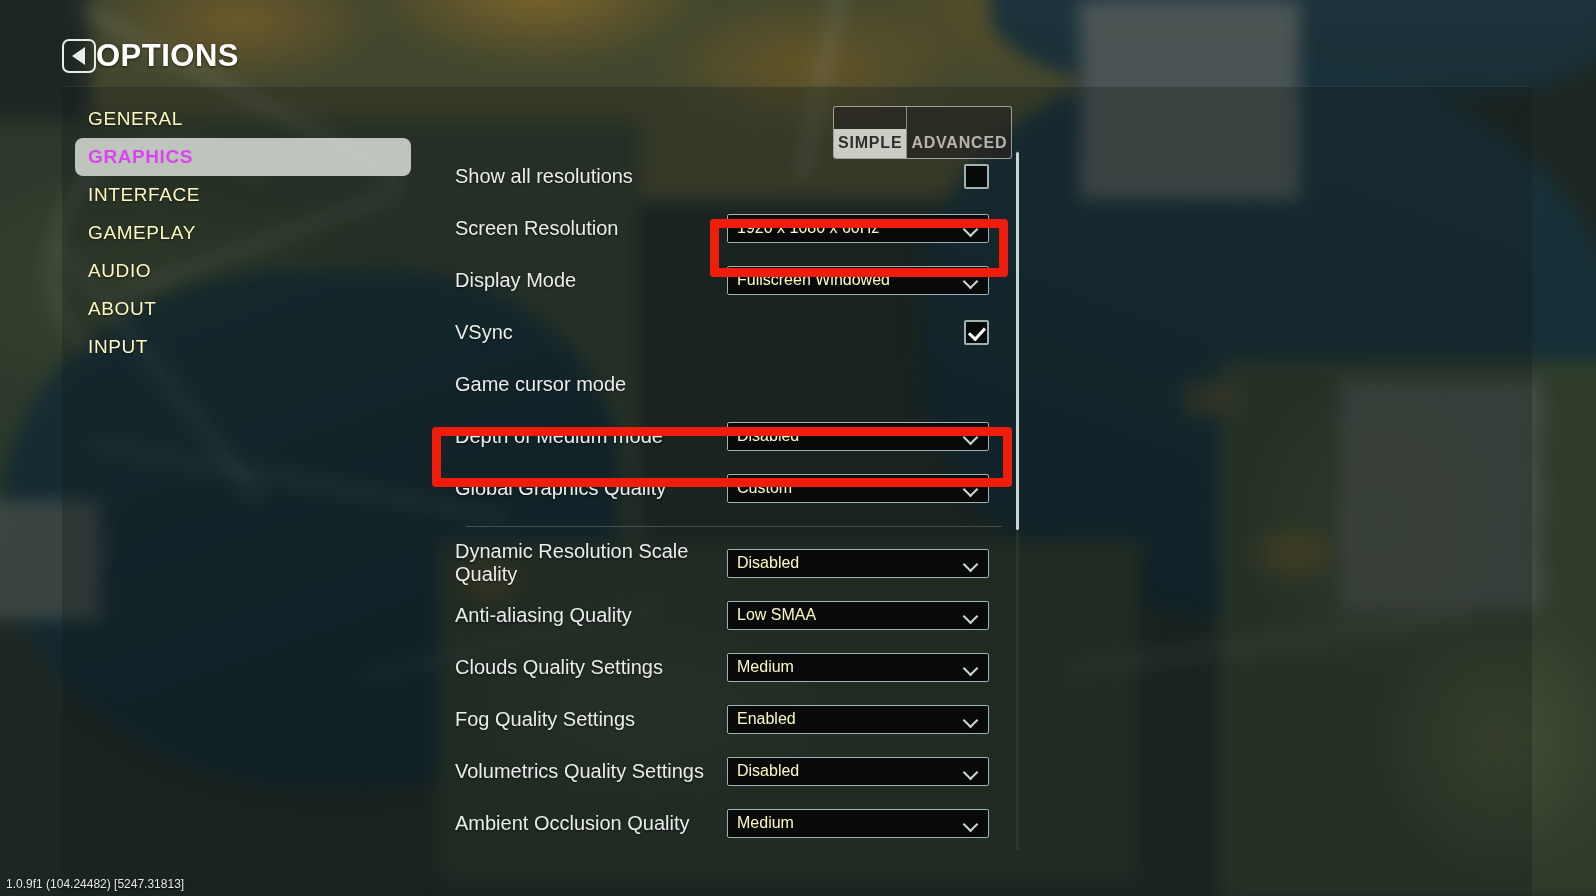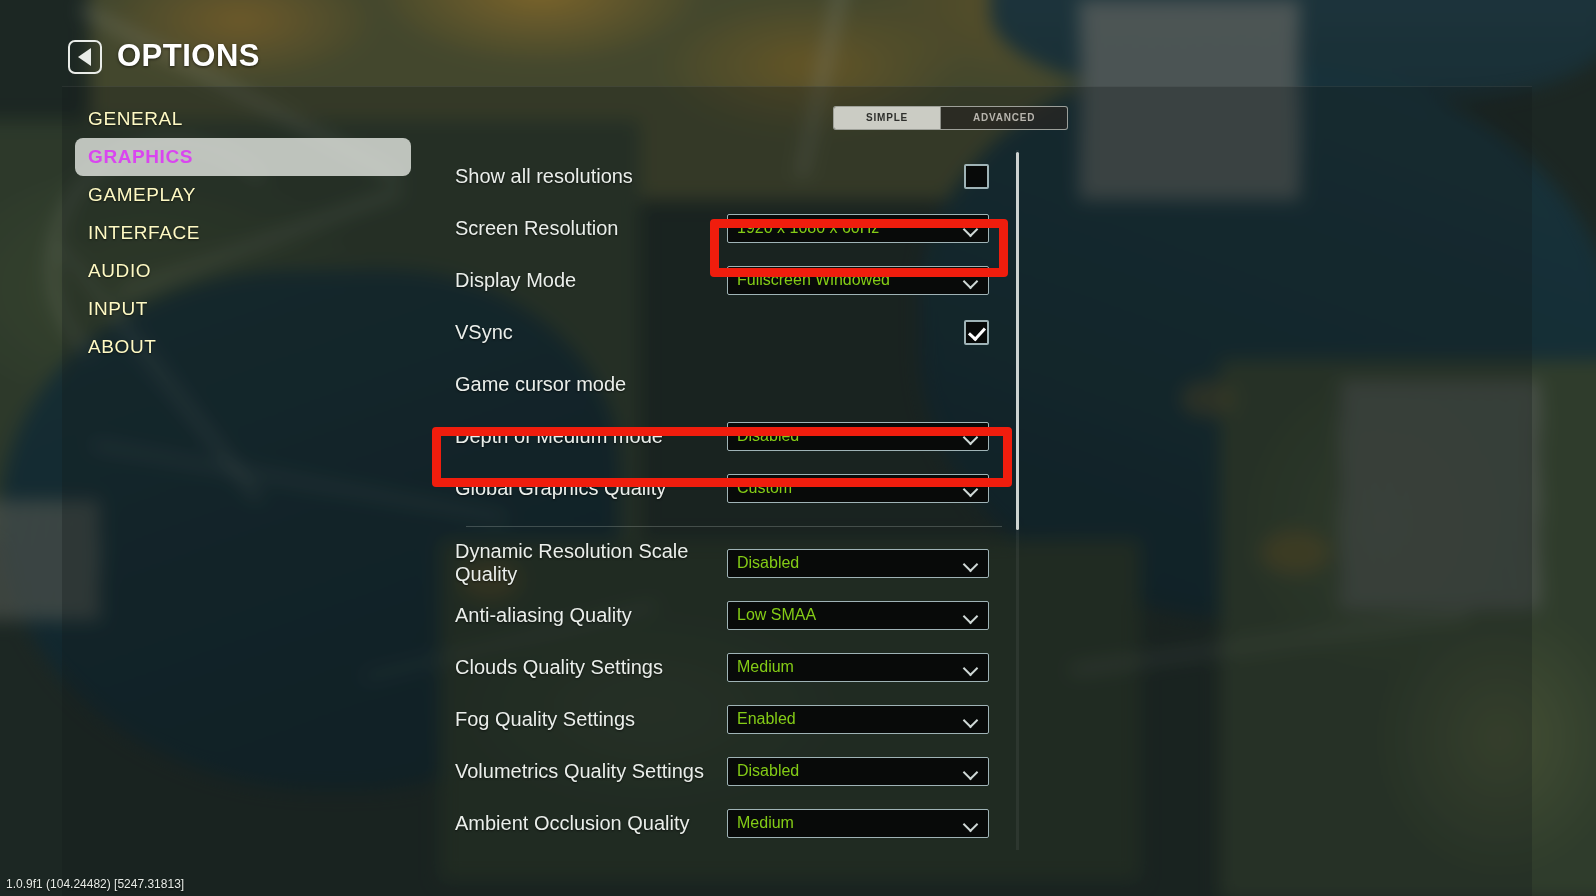--- a/index.html
+++ b/index.html
@@ -140,22 +140,22 @@
     position: absolute;
     left: 62px; top: 86px;
     width: 1470px; height: 810px;
     background: rgba(20,28,26,.30);
     border-top: 1px solid rgba(255,255,255,.07);
   }
 
   
   #header {
     position: absolute;
-    left: 68px; top: 38px;
-    display: flex; align-items: flex-end; gap: 15px;
+    left: 62px; top: 38px;
+    display: flex; align-items: center; 
   }
   #back-button {
     width: 34px; height: 34px;
     border: 2px solid #e9ece8;
     border-radius: 7px;
     display: flex; align-items: center; justify-content: center;
     cursor: pointer;
   }
   #back-button .tri {
     width: 0; height: 0;
@@ -200,26 +200,27 @@
   #seg-toggle {
     position: absolute;
     left: 833px; top: 106px;
     display: flex;
     border: 1px solid rgba(220,224,218,.65);
     border-radius: 3px;
     overflow: hidden;
     background: rgba(40,38,34,.72);
   }
   .seg-btn {
-    padding: 5px 32px 6px;
-    font-size: 10px;
+    padding: 5px 4px 6px;
+    font-size: 16px;
     font-weight: bold;
     letter-spacing: .8px;
     color: #b8b5ae;
     cursor: pointer;
+    margin-top: 22px;
   }
   .seg-btn.active {
     background: rgba(225,226,219,.88);
     color: #2e2f2c;
   }
   .seg-divider { width: 1px; background: rgba(220,224,218,.55); }
 
   
   #settings-scroll {
     position: absolute;
@@ -243,21 +244,21 @@
     background: #080a09;
     border: 1px solid #9fb3b6;
     border-radius: 2px;
     display: flex; align-items: center;
     padding: 0 9px;
     cursor: pointer;
     position: relative;
   }
   .dropdown .dd-value {
     font-size: 16px;
-    color: #84cc16;
+    color: #fef9c3;
     flex: 1;
     white-space: nowrap; overflow: hidden;
   }
   .chev {
     width: 15px; height: 15px;
     position: relative;
     flex: 0 0 15px;
   }
   .chev::before {
     content: "";
@@ -378,33 +379,33 @@
 </div>
 
 <div id="sidebar">
   <div class="side-item">
       <span>GENERAL</span>
     </div>
   <div class="side-item active">
       <span>GRAPHICS</span>
     </div>
   <div class="side-item">
+      <span>INTERFACE</span>
+    </div>
+  <div class="side-item">
       <span>GAMEPLAY</span>
-    </div>
-  <div class="side-item">
-      <span>INTERFACE</span>
     </div>
   <div class="side-item">
       <span>AUDIO</span>
     </div>
   <div class="side-item">
+      <span>ABOUT</span>
+    </div>
+  <div class="side-item">
       <span>INPUT</span>
-    </div>
-  <div class="side-item">
-      <span>ABOUT</span>
     </div>
 </div>
 
 <div id="seg-toggle">
   <div class="seg-btn active">SIMPLE</div>
   <div class="seg-divider"></div>
   <div class="seg-btn">ADVANCED</div>
 </div>
 
 <div id="settings-scroll">

